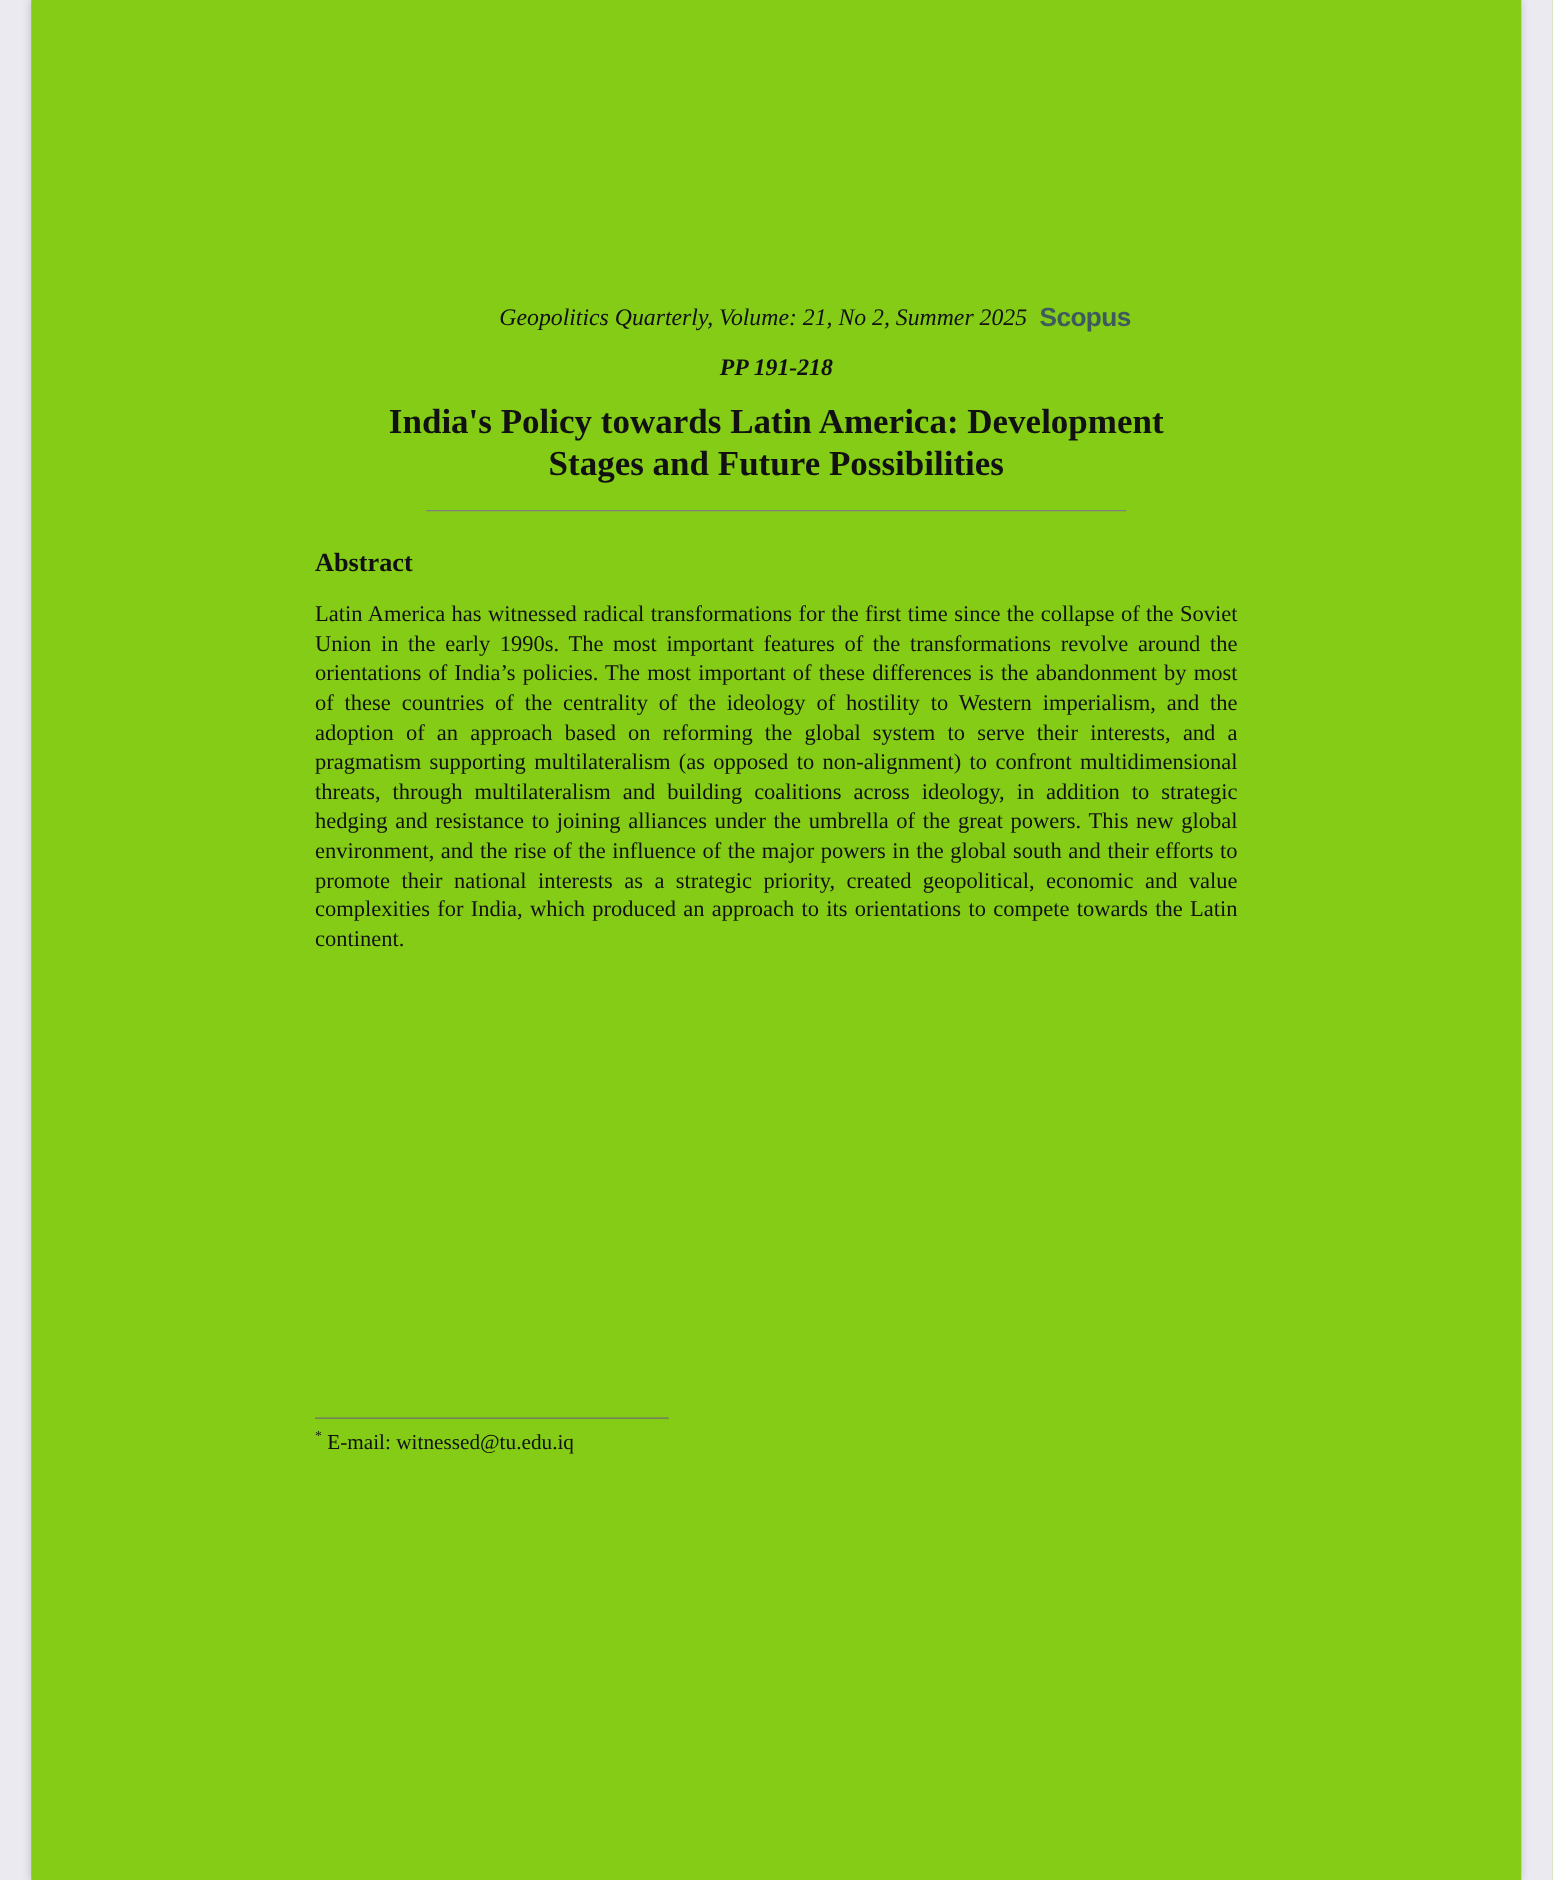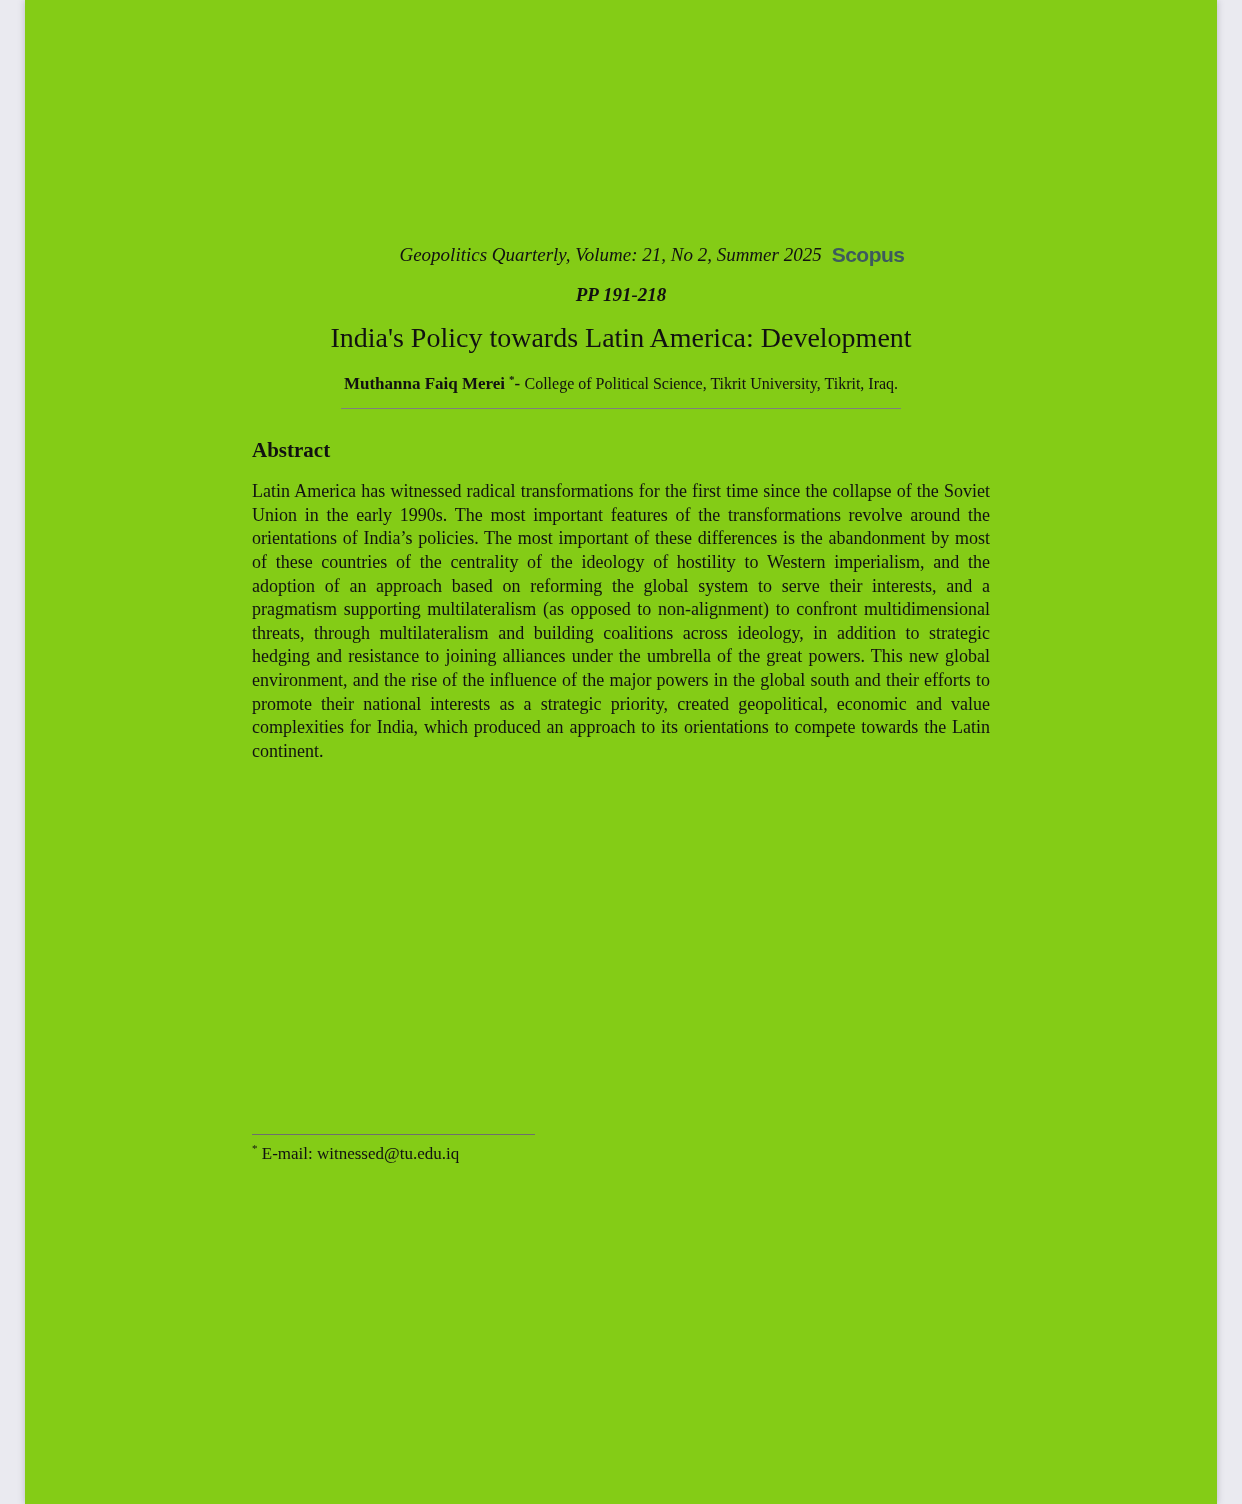--- a/index.html
+++ b/index.html
@@ -56,21 +56,21 @@
     text-align: center;
     font-style: italic;
     font-size: 19px;
     line-height: 24px;
     font-weight: bold;
   }
   
   .article-title {
     margin-top: 14px;
     text-align: center;
-    font-weight: 400;
+    font-weight: 700;
     font-size: 28px;
     line-height: 34px;
   }
   .author-line {
     margin-top: 10px;
     text-align: center;
     font-size: 16px;
     line-height: 20px;
     white-space: nowrap;
   }
@@ -152,26 +152,22 @@
 <div class="viewport">
   <div class="page">
     <div class="content">
 
       <div class="journal-line">
         <span>Geopolitics Quarterly, Volume: 21, No 2, Summer 2025</span><span class="scopus-logo">Scopus</span>
       </div>
 
       <div class="pp-line">PP 191-218</div>
 
-      <h1 class="article-title"><span>India's Policy towards Latin America: Development</span><br></h1>
+      <h1 class="article-title"><span>India's Policy towards Latin America: Development</span><br><span>Stages and Future Possibilities</span></h1>
 
-      <div class="author-line">
-        <span class="author-name">Muthanna Faiq Merei</span>
-        <span class="author-marker">*</span><span class="author-sep">- </span><span>College of Political Science, Tikrit University, Tikrit, Iraq.</span>
-      </div>
 
 
       <hr class="header-separator">
 
       <h2 class="abstract-heading">Abstract</h2>
 
       <p class="abstract-body">Latin America has witnessed radical transformations for the first time since the collapse of the Soviet Union in the early 1990s. The most important features of the transformations revolve around the orientations of India’s policies. The most important of these differences is the abandonment by most of these countries of the centrality of the ideology of hostility to Western imperialism, and the adoption of an approach based on reforming the global system to serve their interests, and a pragmatism supporting multilateralism (as opposed to non-alignment) to confront multidimensional threats, through multilateralism and building coalitions across ideology, in addition to strategic hedging and resistance to joining alliances under the umbrella of the great powers. This new global environment, and the rise of the influence of the major powers in the global south and their efforts to promote their national interests as a strategic priority, created geopolitical, economic and value complexities for India, which produced an approach to its orientations to compete towards the Latin continent.</p>
 
 
       <div class="footnote-block">

